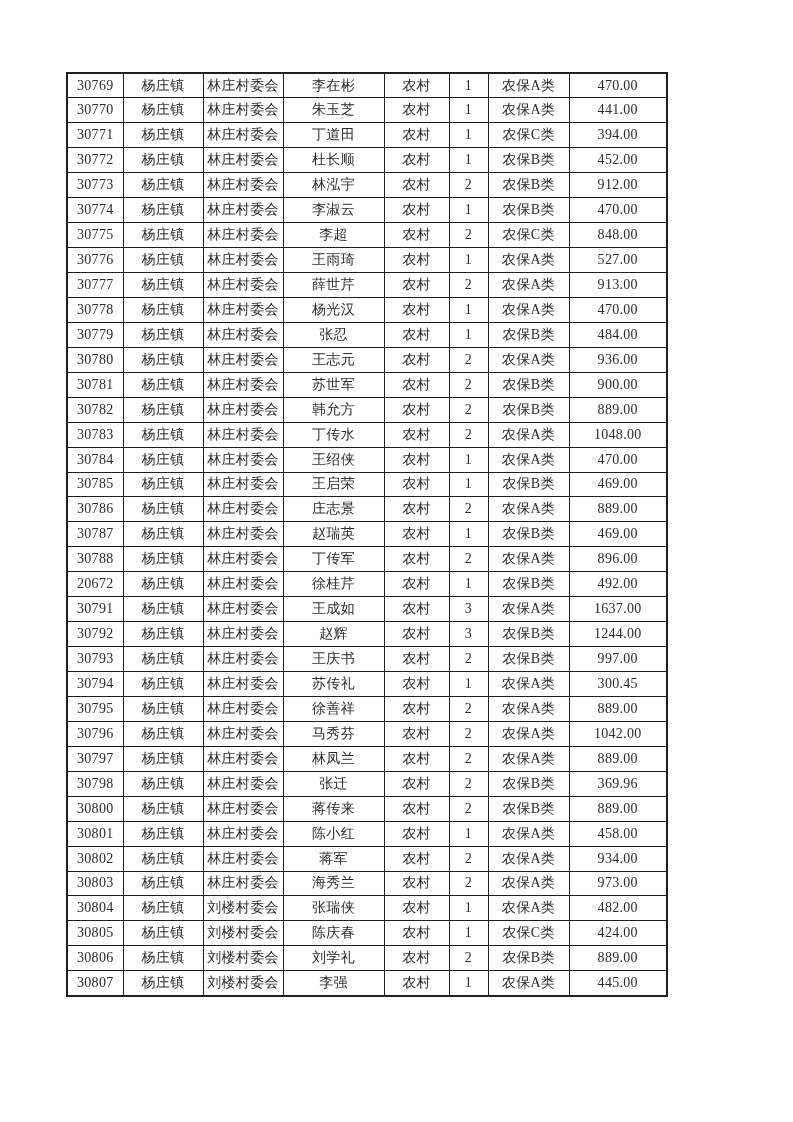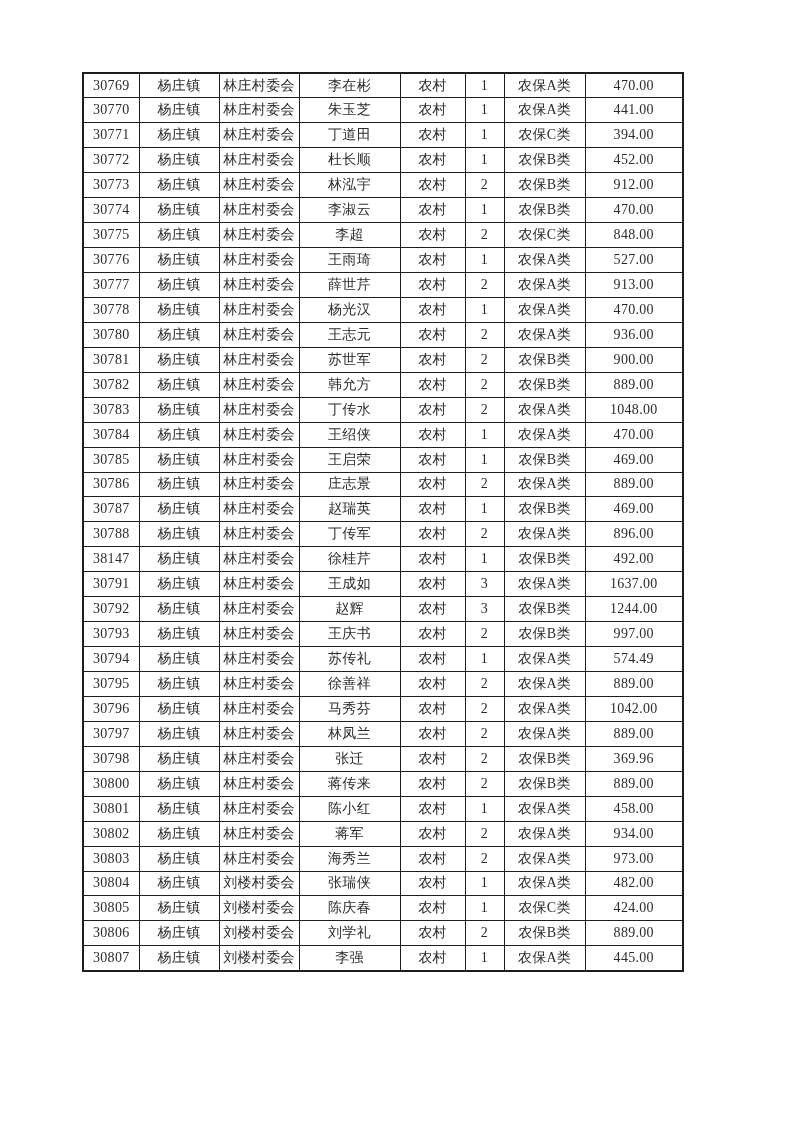--- a/index.html
+++ b/index.html
@@ -13,21 +13,20 @@
     height: 1122px;
     background: var(--page-background);
     overflow: hidden;
     font-family: "Liberation Serif", "DejaVu Serif", serif;
   }
   .page {
     position: relative;
     width: 697px;
     height: 1122px;
     background: var(--page-background);
-    margin-left: 16px;
   }
   table.benefits {
     position: absolute;
     left: 66px;
     top: 72px;
     width: 600px;
     border-collapse: collapse;
     table-layout: fixed;
     border: 2.4px solid var(--border);
   }
@@ -152,20 +151,30 @@
           <td>30778</td>
           <td>杨庄镇</td>
           <td>林庄村委会</td>
           <td>杨光汉</td>
           <td>农村</td>
           <td>1</td>
           <td>农保A类</td>
           <td>470.00</td>
         </tr>
         <tr>
+          <td>30779</td>
+          <td>杨庄镇</td>
+          <td>林庄村委会</td>
+          <td>张忍</td>
+          <td>农村</td>
+          <td>1</td>
+          <td>农保B类</td>
+          <td>484.00</td>
+        </tr>
+        <tr>
           <td>30780</td>
           <td>杨庄镇</td>
           <td>林庄村委会</td>
           <td>王志元</td>
           <td>农村</td>
           <td>2</td>
           <td>农保A类</td>
           <td>936.00</td>
         </tr>
         <tr>
@@ -242,21 +251,21 @@
           <td>30788</td>
           <td>杨庄镇</td>
           <td>林庄村委会</td>
           <td>丁传军</td>
           <td>农村</td>
           <td>2</td>
           <td>农保A类</td>
           <td>896.00</td>
         </tr>
         <tr>
-          <td>38147</td>
+          <td>20672</td>
           <td>杨庄镇</td>
           <td>林庄村委会</td>
           <td>徐桂芹</td>
           <td>农村</td>
           <td>1</td>
           <td>农保B类</td>
           <td>492.00</td>
         </tr>
         <tr>
           <td>30791</td>
@@ -289,21 +298,21 @@
           <td>997.00</td>
         </tr>
         <tr>
           <td>30794</td>
           <td>杨庄镇</td>
           <td>林庄村委会</td>
           <td>苏传礼</td>
           <td>农村</td>
           <td>1</td>
           <td>农保A类</td>
-          <td>574.49</td>
+          <td>300.45</td>
         </tr>
         <tr>
           <td>30795</td>
           <td>杨庄镇</td>
           <td>林庄村委会</td>
           <td>徐善祥</td>
           <td>农村</td>
           <td>2</td>
           <td>农保A类</td>
           <td>889.00</td>

